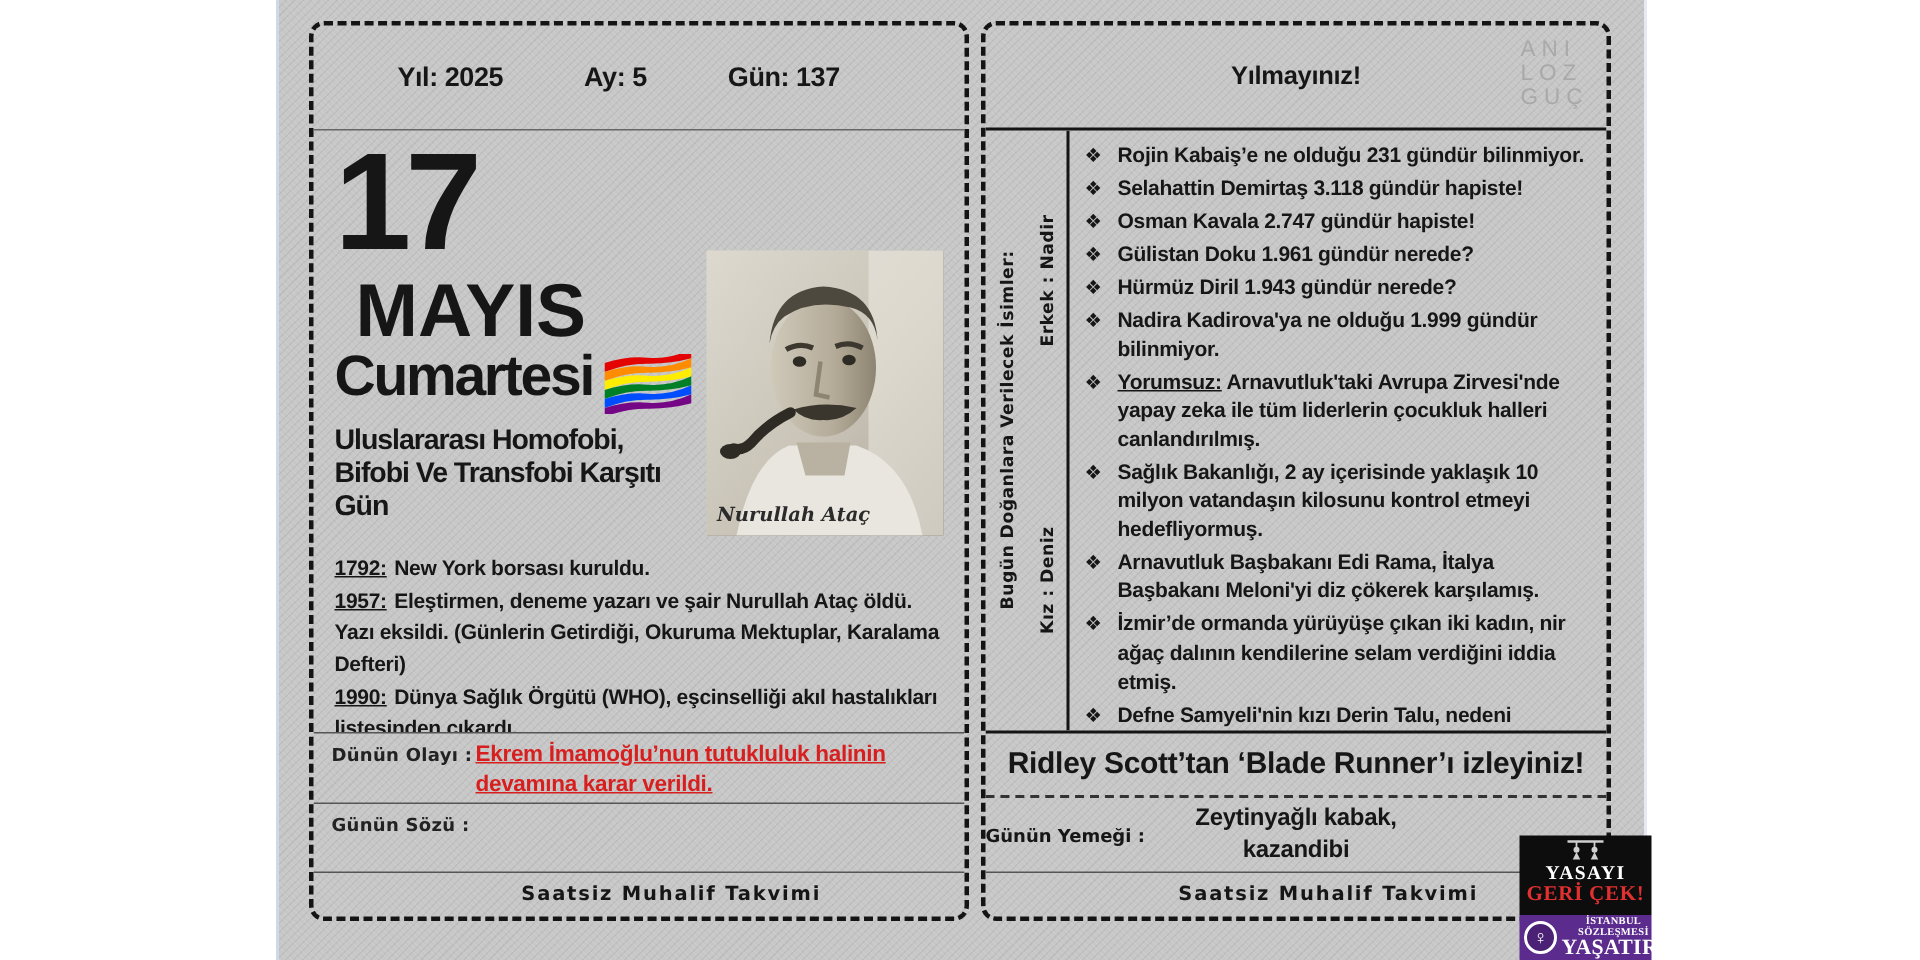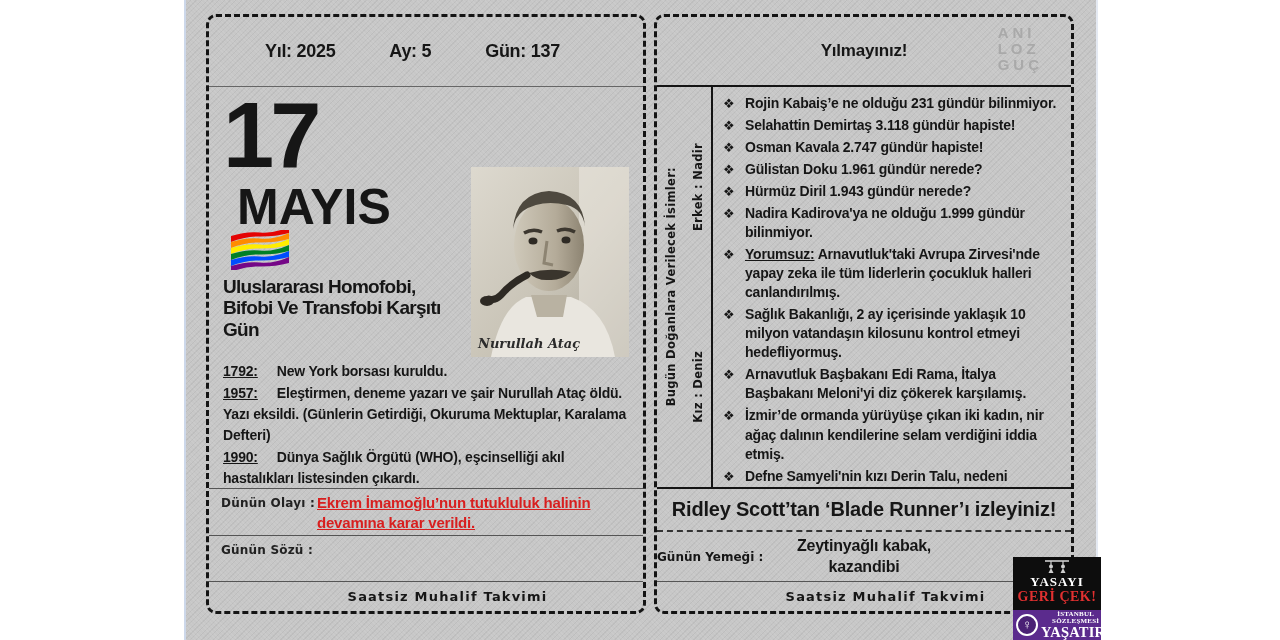--- a/index.html
+++ b/index.html
@@ -55,21 +55,21 @@
   .weekday { font-size:38px; font-weight:900; letter-spacing:-1.5px; }
   .flag { display:inline-block; vertical-align:middle; margin-left:8px; }
 
   .special-day {
     font-size:19px; font-weight:800; letter-spacing:-0.7px; line-height:1.15;
     margin-top:2px; margin-bottom:20px; max-width:999px;
   }
 
   .events { font-size:14px; font-weight:700; letter-spacing:-0.2px; line-height:1.5; }
   .event-item { margin-bottom:1px; }
-  .event-year { text-decoration:underline; font-weight:800; margin-right:19px; }
+  .event-year { text-decoration:underline; font-weight:800; margin-right:5px; }
 
   .lp-row {
     border-top:1px solid #555; display:flex; padding:4px 10px 2px 12px;
   }
   .row-label {
     font-family:"DejaVu Sans", sans-serif; font-size:12px; font-weight:700;
     color:#222; flex:0 0 96px; padding-top:3px; letter-spacing:0.2px;
   }
   .row-colon { font-weight:700; margin-right:2px; }
   .row-yesterday { flex:0 0 46px; }
@@ -87,22 +87,22 @@
     font-size:13px; font-weight:700; letter-spacing:1.2px;padding-left:43px;
   }
 
   
   .rp-header {
     flex:0 0 70px; border-bottom:2px solid #141414; position:relative;
     display:flex; align-items:center; justify-content:center;
     font-size:17px; font-weight:800; letter-spacing:-0.2px;
   }
   .rp-logo {
-    position:absolute; right:28px; top:8px; text-align:left;
-    color:#a9a9a9; font-size:15px; font-weight:700; letter-spacing:4px;
+    position:absolute; right:12px; top:8px; text-align:left;
+    color:#a9a9a9; font-size:15px; font-weight:400; letter-spacing:4px;
     line-height:1.05;
   }
   .rp-body { flex:1 1 auto; display:flex; border-bottom:2px solid #141414; overflow:hidden; }
 
   .names-col { flex:0 0 56px; border-right:2px solid #141414; display:flex; }
   .vtext {
     writing-mode:vertical-rl; transform:rotate(180deg);
     font-family:"DejaVu Sans", sans-serif; font-weight:700; font-size:11.5px;
     letter-spacing:0.3px; white-space:nowrap;
   }
@@ -194,21 +194,21 @@
           <ellipse cx="16" cy="134" rx="7" ry="5" fill="#2e2a24"></ellipse>
         </svg>
         <div class="photo-caption">Nurullah Ataç</div>
       </div>
 
       <div>
         <span class="big-day">17</span><span class="big-month">MAYIS</span>
       </div>
 
       <div class="weekday-row">
-        <span class="flag"><svg width="58" height="40" viewBox="0 0 58 40">
+        <span class="weekday">Cumartesi</span><span class="flag"><svg width="58" height="40" viewBox="0 0 58 40">
           <g transform="skewY(-7) translate(0,6)">
             <path d="M0 0 Q15 -3 29 0 T58 -2 L58 4 Q44 6 29 4 T0 6 Z" fill="#e40303"></path>
             <path d="M0 6 Q15 3 29 6 T58 4 L58 10 Q44 12 29 10 T0 12 Z" fill="#ff8c00"></path>
             <path d="M0 12 Q15 9 29 12 T58 10 L58 16 Q44 18 29 16 T0 18 Z" fill="#ffed00"></path>
             <path d="M0 18 Q15 15 29 18 T58 16 L58 22 Q44 24 29 22 T0 24 Z" fill="#008026"></path>
             <path d="M0 24 Q15 21 29 24 T58 22 L58 28 Q44 30 29 28 T0 30 Z" fill="#004dff"></path>
             <path d="M0 30 Q15 27 29 30 T58 28 L58 34 Q44 36 29 34 T0 36 Z" fill="#750787"></path>
           </g>
             </svg></span>
       </div>

